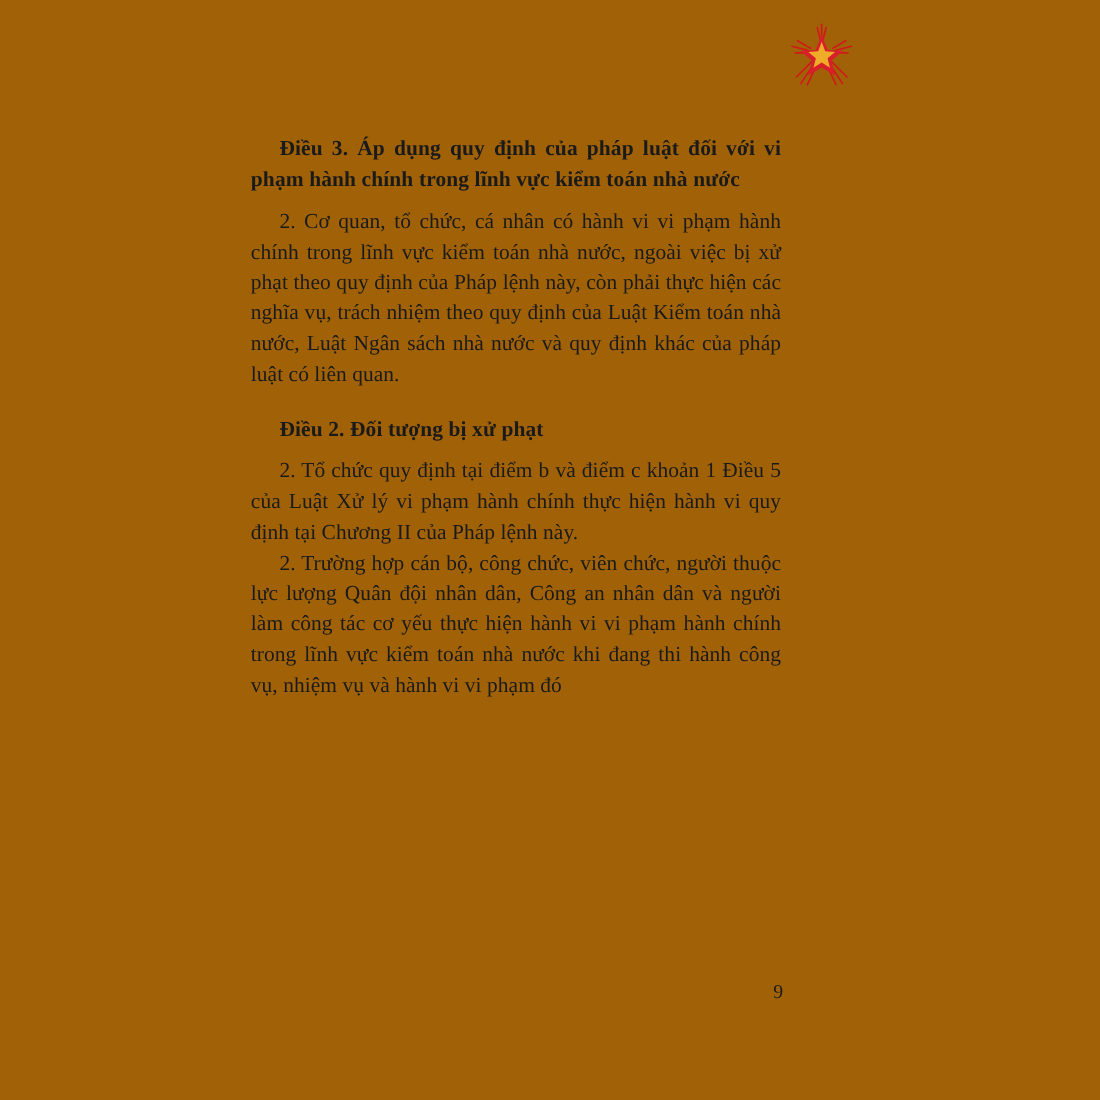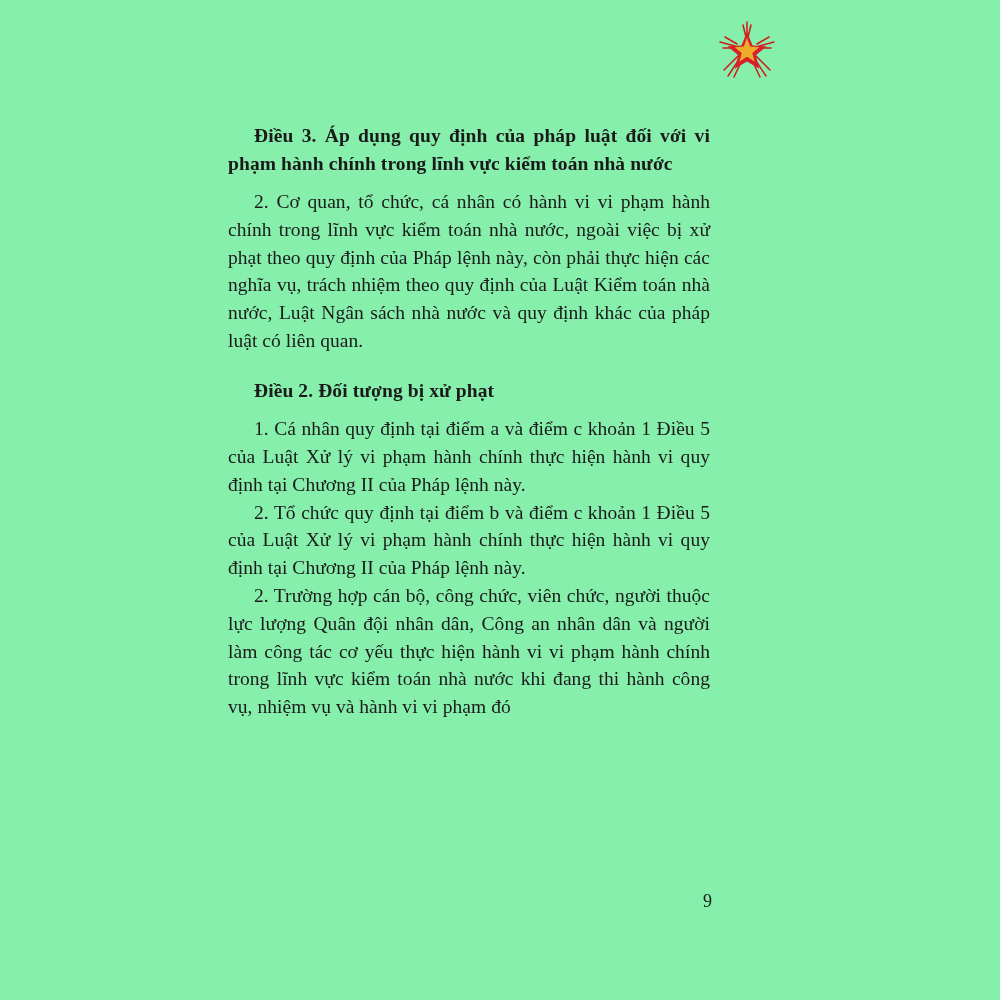--- a/index.html
+++ b/index.html
@@ -11,21 +11,21 @@
     width: 1000px;
     height: 1000px;
     font-family: "Liberation Serif", serif;
     color: #1a1a1a;
     position: relative;
     overflow: hidden;
   }
   .page {
     position: absolute;
     inset: 0;
-    background: #86efac;
+    background: #a16207;
   }
   
   .emblem {
     position: absolute;
     top: 18px;
     right: 222px;
     width: 62px;
     height: 62px;
   }
   .content {
@@ -102,21 +102,20 @@
     <div class="gap-sm"></div>
 
     <p class="para">2. Cơ quan, tổ chức, cá nhân có hành vi vi phạm hành chính trong lĩnh vực kiểm toán nhà nước, ngoài việc bị xử phạt theo quy định của Pháp lệnh này, còn phải thực hiện các nghĩa vụ, trách nhiệm theo quy định của Luật Kiểm toán nhà nước, Luật Ngân sách nhà nước và quy định khác của pháp luật có liên quan.</p>
 
     <div class="gap-lg"></div>
 
     <p class="heading"><span class="indent"></span><span>Điều 2. Đối tượng bị xử phạt</span></p>
 
     <div class="gap-sm"></div>
 
-    <p class="para">1. Cá nhân quy định tại điểm a và điểm c khoản 1 Điều 5 của Luật Xử lý vi phạm hành chính thực hiện hành vi quy định tại Chương II của Pháp lệnh này.</p>
     <p class="para">2. Tổ chức quy định tại điểm b và điểm c khoản 1 Điều 5 của Luật Xử lý vi phạm hành chính thực hiện hành vi quy định tại Chương II của Pháp lệnh này.</p>
     <p class="para">2. Trường hợp cán bộ, công chức, viên chức, người thuộc lực lượng Quân đội nhân dân, Công an nhân dân và người làm công tác cơ yếu thực hiện hành vi vi phạm hành chính trong lĩnh vực kiểm toán nhà nước khi đang thi hành công vụ, nhiệm vụ và hành vi vi phạm đó</p>
 
   </div>
 
   <div class="page-number">9</div>
 
 </div>
 
 </body></html>

